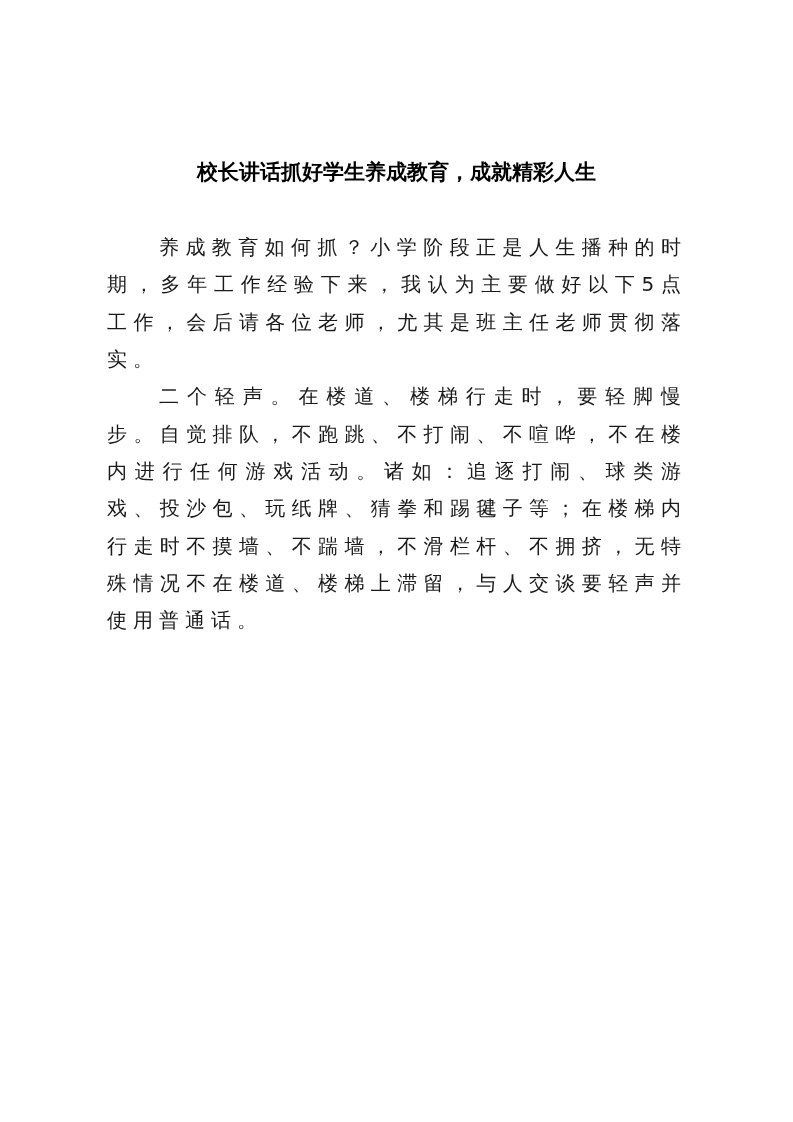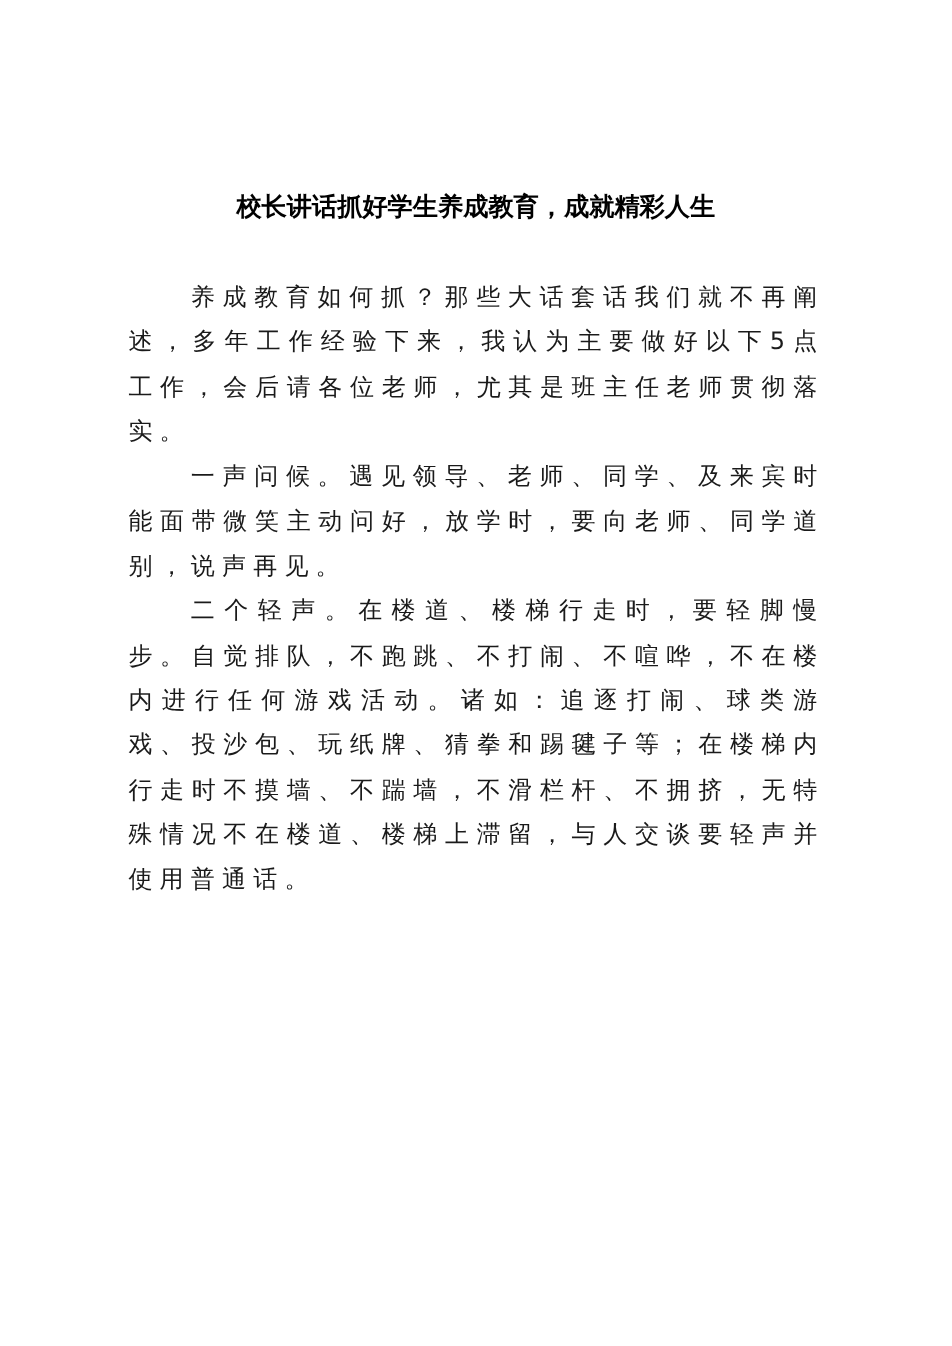--- a/index.html
+++ b/index.html
@@ -56,18 +56,17 @@
       text-align: justify;
       text-align-last: left;
     }
   </style>
 </head>
 <body>
 
 <div class="page">
   <div class="title">校长讲话抓好学生养成教育，成就精彩人生</div>
   <div class="body-text">
-    <p class="para">养成教育如何抓？那些大话套话我们就不再阐述，多年工作经验下来，我认为主要做好以下5点工作，会后请各位老师，尤其是班主任老师贯彻落实。</p>
-    <p class="para">一声问候。遇见领导、老师、同学、及来宾时能面带微笑主动问好，放学时，要向老师、同学道别，说声再见。</p>
+    <p class="para">养成教育如何抓？小学阶段正是人生播种的时期，多年工作经验下来，我认为主要做好以下5点工作，会后请各位老师，尤其是班主任老师贯彻落实。</p>
     <p class="para">二个轻声。在楼道、楼梯行走时，要轻脚慢步。自觉排队，不跑跳、不打闹、不喧哗，不在楼内进行任何游戏活动。诸如：追逐打闹、球类游戏、投沙包、玩纸牌、猜拳和踢毽子等；在楼梯内行走时不摸墙、不踹墙，不滑栏杆、不拥挤，无特殊情况不在楼道、楼梯上滞留，与人交谈要轻声并使用普通话。</p>
 
   </div>
 </div>
 
 </body></html>

